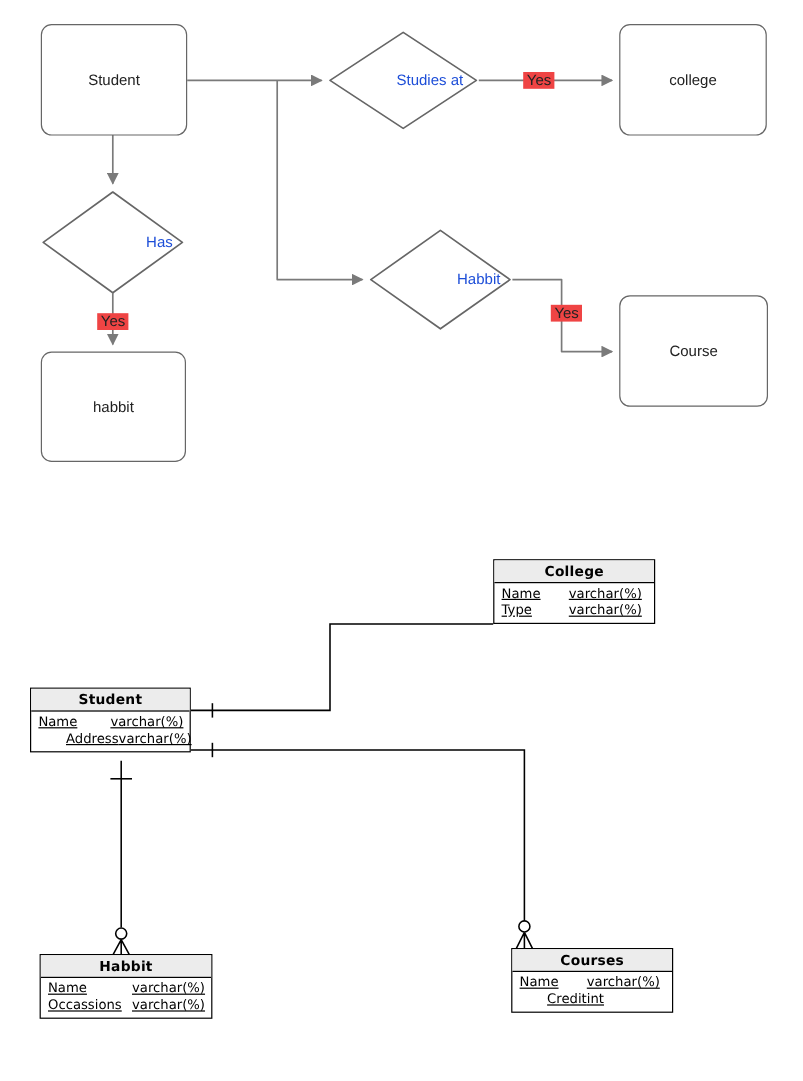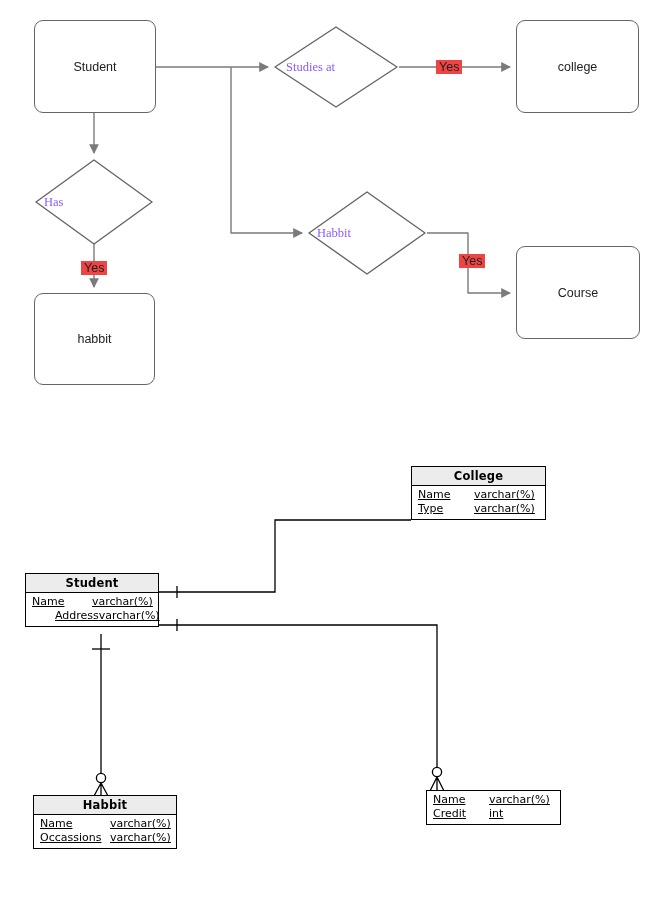--- a/index.html
+++ b/index.html
@@ -40,24 +40,24 @@
     font-size: 12.5px;
     color: #222222;
     padding: 0 3px;
     line-height: 14px;
     font-family: "Liberation Sans", sans-serif;
     white-space: nowrap;
   }
   .diamond-label {
     position: absolute;
     font-size: 12.5px;
-    color: #8b5cf6;
-    font-family: Liberation Serif, serif;
+    color: #1d4ed8;
+    font-family: Liberation Sans, sans-serif;
     white-space: nowrap;
-    text-align: left;
+    text-align: right;
   }
   .er-table {
     position: absolute;
     box-sizing: border-box;
     border: 1.2px solid #000000;
     background: #ffffff;
     font-family: "DejaVu Sans", sans-serif;
   }
   .er-head {
     box-sizing: border-box;
@@ -224,23 +224,24 @@
       <span class="er-col-type">varchar(%)</span>
     </div>
     <div class="er-row">
       <span class="er-col-name" style="width:76px;">Occassions</span>
       <span class="er-col-type">varchar(%)</span>
     </div>
   </div>
 </div>
 
 <div class="er-table" style="left:426px; top:790px; width:135px;">
+  <div class="er-head">Courses</div>
   <div class="er-body">
     <div class="er-row">
       <span class="er-col-name" style="width:62px;">Name</span>
       <span class="er-col-type">varchar(%)</span>
     </div>
     <div class="er-row">
-      <span class="er-col-name" style="width:62px;">Credit</span>
+      <span class="er-col-name" style="width:62px;text-align:right;">Credit</span>
       <span class="er-col-type">int</span>
     </div>
   </div>
 </div>
 
 </body></html>

